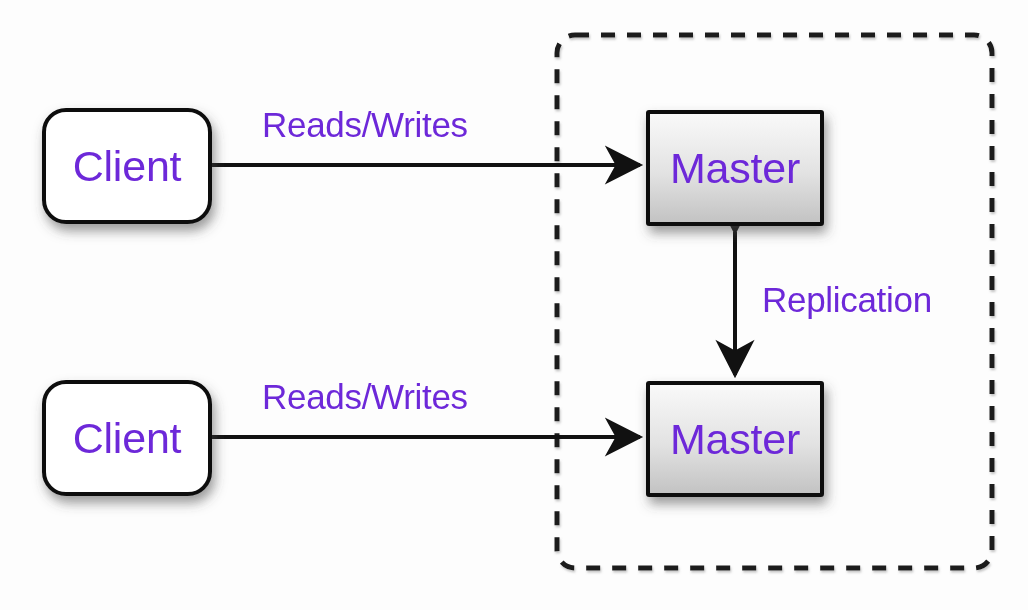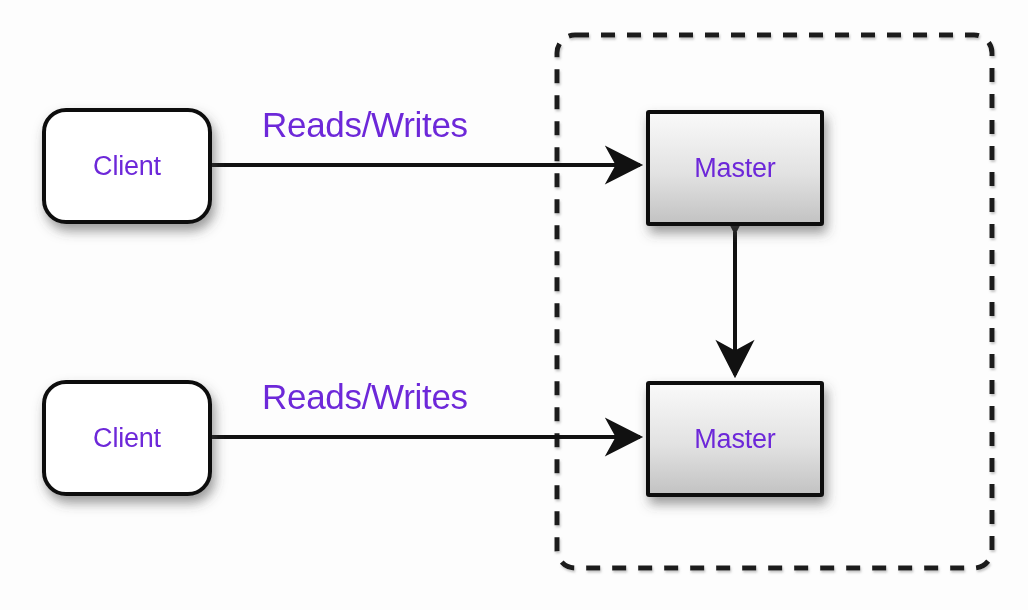--- a/index.html
+++ b/index.html
@@ -35,21 +35,21 @@
   .node-label {
     position: absolute;
     font-family: "Liberation Sans", sans-serif;
     color: #6d28d9;
     white-space: nowrap;
     line-height: 1;
     pointer-events: none;
   }
 
   .box-label {
-    font-size: 27px;
+    font-size: 43px;
     letter-spacing: -0.2px;
   }
 
   .edge-label {
     font-size: 35px;
     letter-spacing: -0.3px;
   }
 
   
   .centered-label {
@@ -136,19 +136,20 @@
   <div class="node-label box-label centered-label" style="left:44px; top:382px; width:166px; height:112px;">Client</div>
 
   <div class="node-label box-label centered-label" style="left:648px; top:112px; width:174px; height:112px;">Master</div>
 
   <div class="node-label box-label centered-label" style="left:648px; top:383px; width:174px; height:112px;">Master</div>
 
   <div class="node-label edge-label" style="left:262px; top:107px;">Reads/Writes</div>
 
   <div class="node-label edge-label" style="left:262px; top:379px;">Reads/Writes</div>
 
+  <div class="node-label edge-label" style="left:762px; top:282px;">Replication</div>
 
   <div class="hit" style="left:44px; top:110px; width:166px; height:112px;"></div>
   <div class="hit" style="left:44px; top:382px; width:166px; height:112px;"></div>
   <div class="hit" style="left:648px; top:112px; width:174px; height:112px;"></div>
   <div class="hit" style="left:648px; top:383px; width:174px; height:112px;"></div>
 
 </div>
 
 </body></html>

